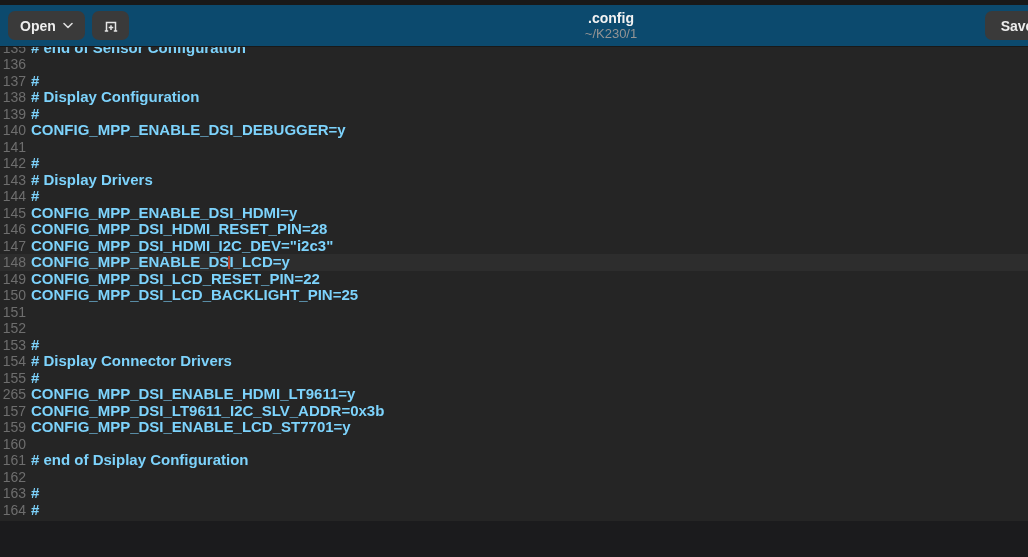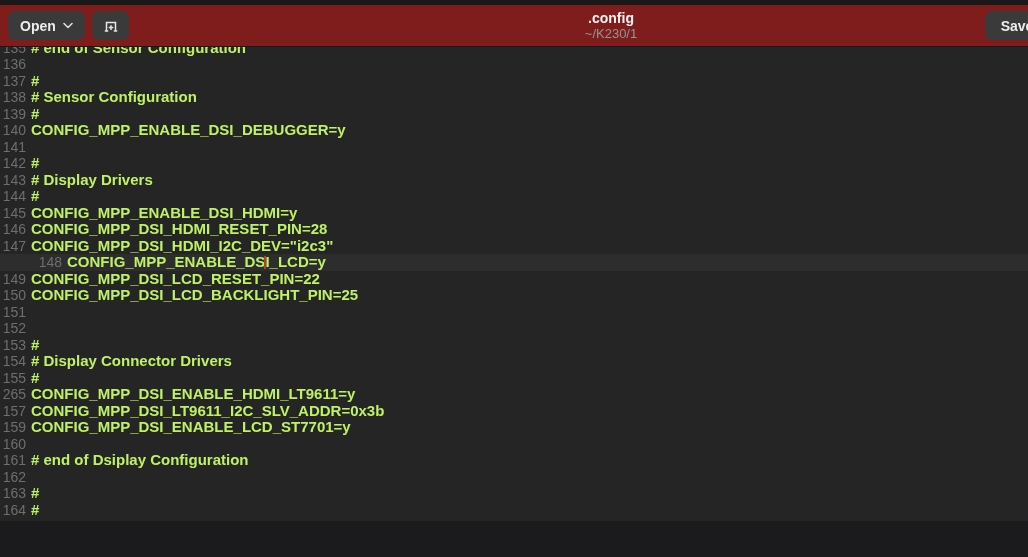--- a/index.html
+++ b/index.html
@@ -6,21 +6,21 @@
   body {
     width:1028px; height:557px;
     overflow:hidden;
     position:relative;
     background:#1b1b1d;
     font-family:"Liberation Sans", sans-serif;
   }
   .top-strip { position:absolute; top:0; left:0; width:100%; height:5px; background:#191919; }
   .headerbar {
     position:absolute; top:5px; left:0; width:100%; height:42px;
-    background:#7f1d1d; border-bottom:1px solid #191919; box-sizing:border-box;
+    background:#0c4a6e; border-bottom:1px solid #191919; box-sizing:border-box;
   }
   .hbtn {
     position:absolute; top:6px; height:29px;
     background:#3a3a3a; border:none; border-radius:7px;
     color:#ededed; font-family:inherit; font-size:14px; font-weight:700;
     display:flex; align-items:center; justify-content:center; gap:7px;
     cursor:default; box-sizing:border-box;
   }
   .open-btn { left:8px; padding:0 12px; }
   .newtab-btn { left:92px; width:37px; }
@@ -32,26 +32,26 @@
   .editor {
     position:absolute; top:47px; left:0; width:100%; height:474px;
     background:#252525; overflow:hidden;
   }
   .code-area { margin-top:-7.5px; }
   .code-line {
     display:flex; height:16.5px; line-height:16.5px;
     font-family:Liberation Sans, sans-serif;
     font-size:15px; white-space:pre; position:relative;
   }
-  .code-line.current { background:#2d2d2d;padding-left:36px; }
+  .code-line.current { background:#2d2d2d; }
   .line-num {
     width:26px; flex:none; text-align:right;
     color:#6e6e6e; font-size:14px; font-weight:400;
   }
-  .line-text { margin-left:5px; color:#bef264; font-weight:700; }
+  .line-text { margin-left:5px; color:#7dd3fc; font-weight:700; }
   .caret {
     display:inline-block; width:2px; height:13px;
     background:#b23d2a; vertical-align:-2px; margin:0 -1px;
   }
   .red-underline { position:relative; }
   .red-underline::after {
     content:""; position:absolute; left:0; right:-1px; bottom:-3.5px;
     height:3.5px; background:#e8211c; border-radius:2px;
   }
   .bottom-strip { position:absolute; top:521px; left:0; width:100%; height:36px; background:#1b1b1d; }
@@ -90,21 +90,21 @@
   <button class="hbtn save-btn">
     <span>Save</span>
   </button>
 </div>
 
 <div class="editor">
   <div class="code-area">
       <div class="code-line"><span class="line-num">135</span><span class="line-text"># end of Sensor Configuration</span></div>
       <div class="code-line"><span class="line-num">136</span><span class="line-text"></span></div>
       <div class="code-line"><span class="line-num">137</span><span class="line-text">#</span></div>
-      <div class="code-line"><span class="line-num">138</span><span class="line-text"># Sensor Configuration</span></div>
+      <div class="code-line"><span class="line-num">138</span><span class="line-text"># Display Configuration</span></div>
       <div class="code-line"><span class="line-num">139</span><span class="line-text">#</span></div>
       <div class="code-line"><span class="line-num">140</span><span class="line-text">CONFIG_MPP_ENABLE_DSI_DEBUGGER=y</span></div>
       <div class="code-line"><span class="line-num">141</span><span class="line-text"></span></div>
       <div class="code-line"><span class="line-num">142</span><span class="line-text">#</span></div>
       <div class="code-line"><span class="line-num">143</span><span class="line-text"># Display Drivers</span></div>
       <div class="code-line"><span class="line-num">144</span><span class="line-text">#</span></div>
       <div class="code-line"><span class="line-num">145</span><span class="line-text">CONFIG_MPP_ENABLE_DSI_HDMI=y</span></div>
       <div class="code-line"><span class="line-num">146</span><span class="line-text">CONFIG_MPP_DSI_HDMI_RESET_PIN=28</span></div>
       <div class="code-line"><span class="line-num">147</span><span class="line-text">CONFIG_MPP_DSI_HDMI_I2C_DEV="i2c3"</span></div>
       <div class="code-line current"><span class="line-num">148</span><span class="line-text">CONFIG_MPP_ENABLE_DS<span class="caret"></span>I_LCD=y</span></div>

